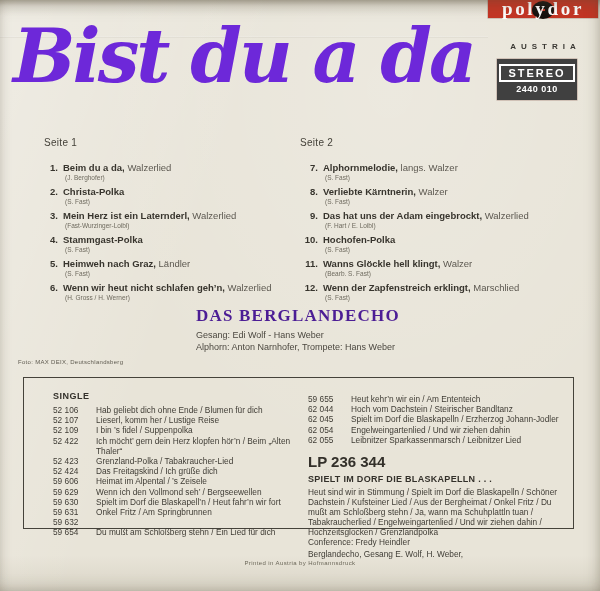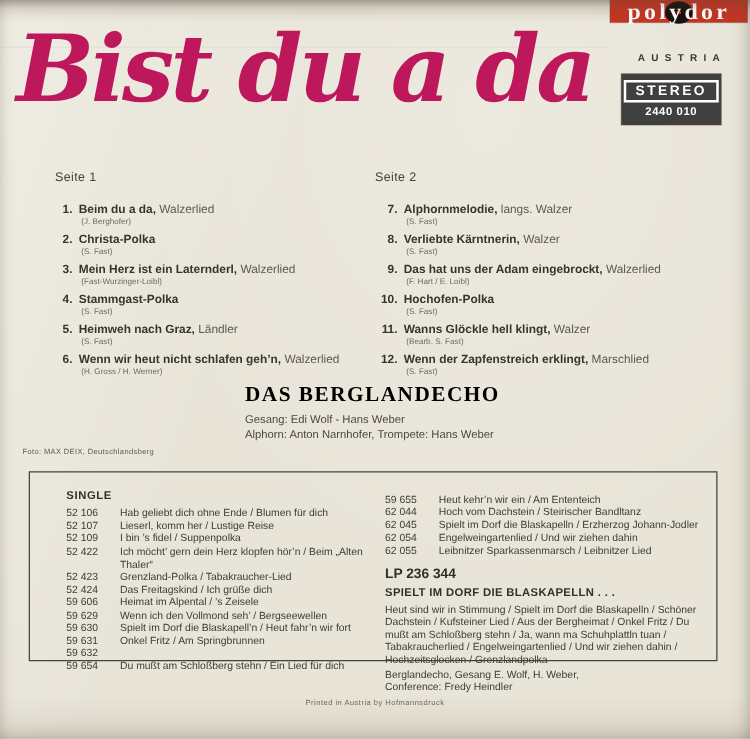--- a/index.html
+++ b/index.html
@@ -20,21 +20,21 @@
       inset -10px 0 16px -11px rgba(90,80,60,0.40),
       inset 10px 0 14px -12px rgba(90,80,60,0.28),
       inset 0 -12px 16px -12px rgba(90,80,60,0.32);}
   .crease{position:absolute;left:0;right:112px;top:36px;height:2px;pointer-events:none;
     background:linear-gradient(180deg, rgba(255,255,255,0.35), rgba(120,110,90,0.12));}
 
   
   .album-title{
     position:absolute;left:13px;top:16px;width:480px;
     font-family:"DejaVu Serif",serif;font-style:italic;font-weight:bold;
-    font-size:74px;line-height:1.1;letter-spacing:-3px;color:#be185d;
+    font-size:74px;line-height:1.1;letter-spacing:-3px;color:#6d28d9;
     white-space:nowrap;
   }
   .logo-box{position:absolute;left:488px;top:0;width:110px;height:18px;background:#c43524;
     box-shadow:0 0 0 0.5px rgba(90,20,10,0.35);}
   .disc{position:absolute;left:50%;top:1px;transform:translateX(-50%);
     width:22px;height:18px;border-radius:50%;
     background:radial-gradient(closest-side, #c43524 0 16%, #16110e 17% 100%);}
   .logo-word{position:absolute;bottom:0px;left:0;width:100%;text-align:center;
     font-family:"Liberation Serif",serif;font-weight:bold;font-size:18px;line-height:18px;
     color:#ffffff;letter-spacing:2.5px;transform:scaleX(1.06);}
@@ -57,35 +57,35 @@
   .side2 .tnum{width:18px;}
   .tinfo{flex:1;}
   .tline{font-size:9.5px;line-height:12px;}
   .ttitle{font-weight:bold;color:#37342d;}
   .tsub{color:#5c5850;}
   .tcomp{font-size:6.5px;line-height:8px;color:#6e6a5e;padding-left:2px;}
 
   
   .artist{position:absolute;left:196px;top:306px;}
   .artist-name{font-family:"Liberation Serif",serif;font-weight:bold;font-size:17px;
-    letter-spacing:1.2px;color:#000000;}
+    letter-spacing:1.2px;color:#4c1d95;}
   .artist-credits{font-size:9px;line-height:11.5px;color:#4c4840;margin-top:4px;}
 
   .photo-credit{position:absolute;left:18px;top:359px;font-size:6px;color:#5f5b50;letter-spacing:0.3px;}
 
   
   .disc-box{position:absolute;left:23px;top:377px;width:551px;height:152px;
     border:1.5px solid #45423a;box-sizing:border-box;}
   .col-left{position:absolute;left:29px;top:13px;width:250px;}
   .col-right{position:absolute;left:284px;top:16px;width:258px;}
   .single-heading{font-size:9px;font-weight:bold;letter-spacing:0.5px;color:#33302a;margin-bottom:4px;}
   .srow{display:flex;font-size:8.3px;line-height:10.2px;}
   .sno{width:33px;flex:none;margin-right:10px;color:#3f3c35;}
   .stl{flex:1;color:#3f3c35;}
-  .lp-number{font-size:11px;font-weight:bold;color:#33302a;margin-top:8px;}
+  .lp-number{font-size:15px;font-weight:bold;color:#33302a;margin-top:8px;}
   .lp-title{font-size:9px;font-weight:bold;letter-spacing:0.3px;color:#33302a;margin-top:4px;}
   .lp-tracks{font-size:8.3px;line-height:10px;color:#3f3c35;margin-top:3px;}
   .lp-credit{font-size:8.3px;line-height:10.4px;color:#3f3c35;}
   .lp-credit.first{margin-top:2px;}
 
   .print-note{position:absolute;left:0;right:0;top:560px;text-align:center;
     font-size:6px;letter-spacing:0.4px;color:#6b6759;}
 </style>
 </head>
 <body>
@@ -347,20 +347,20 @@
         </div>
 
         <div class="srow">
           <span class="sno">62 055</span>
           <span class="stl">Leibnitzer Sparkassenmarsch / Leibnitzer Lied</span>
         </div>
       </div>
     <div class="lp-number">LP 236 344</div>
     <div class="lp-title">SPIELT IM DORF DIE BLASKAPELLN . . .</div>
     <div class="lp-tracks">Heut sind wir in Stimmung / Spielt im Dorf die Blaskapelln / Schöner Dachstein / Kufsteiner Lied / Aus der Bergheimat / Onkel Fritz / Du mußt am Schloßberg stehn / Ja, wann ma Schuhplattln tuan / Tabakraucherlied / Engelweingartenlied / Und wir ziehen dahin / Hochzeitsglocken / Grenzlandpolka</div>
+    <div class="lp-credit">Conference: Fredy Heindler</div>
     <div class="lp-credit first">Berglandecho, Gesang E. Wolf, H. Weber,</div>
-    <div class="lp-credit">Conference: Fredy Heindler</div>
   </div>
 </div>
 
 <div class="print-note">Printed in Austria by Hofmannsdruck</div>
 
 <div class="vignette"></div>
 
 </body></html>

